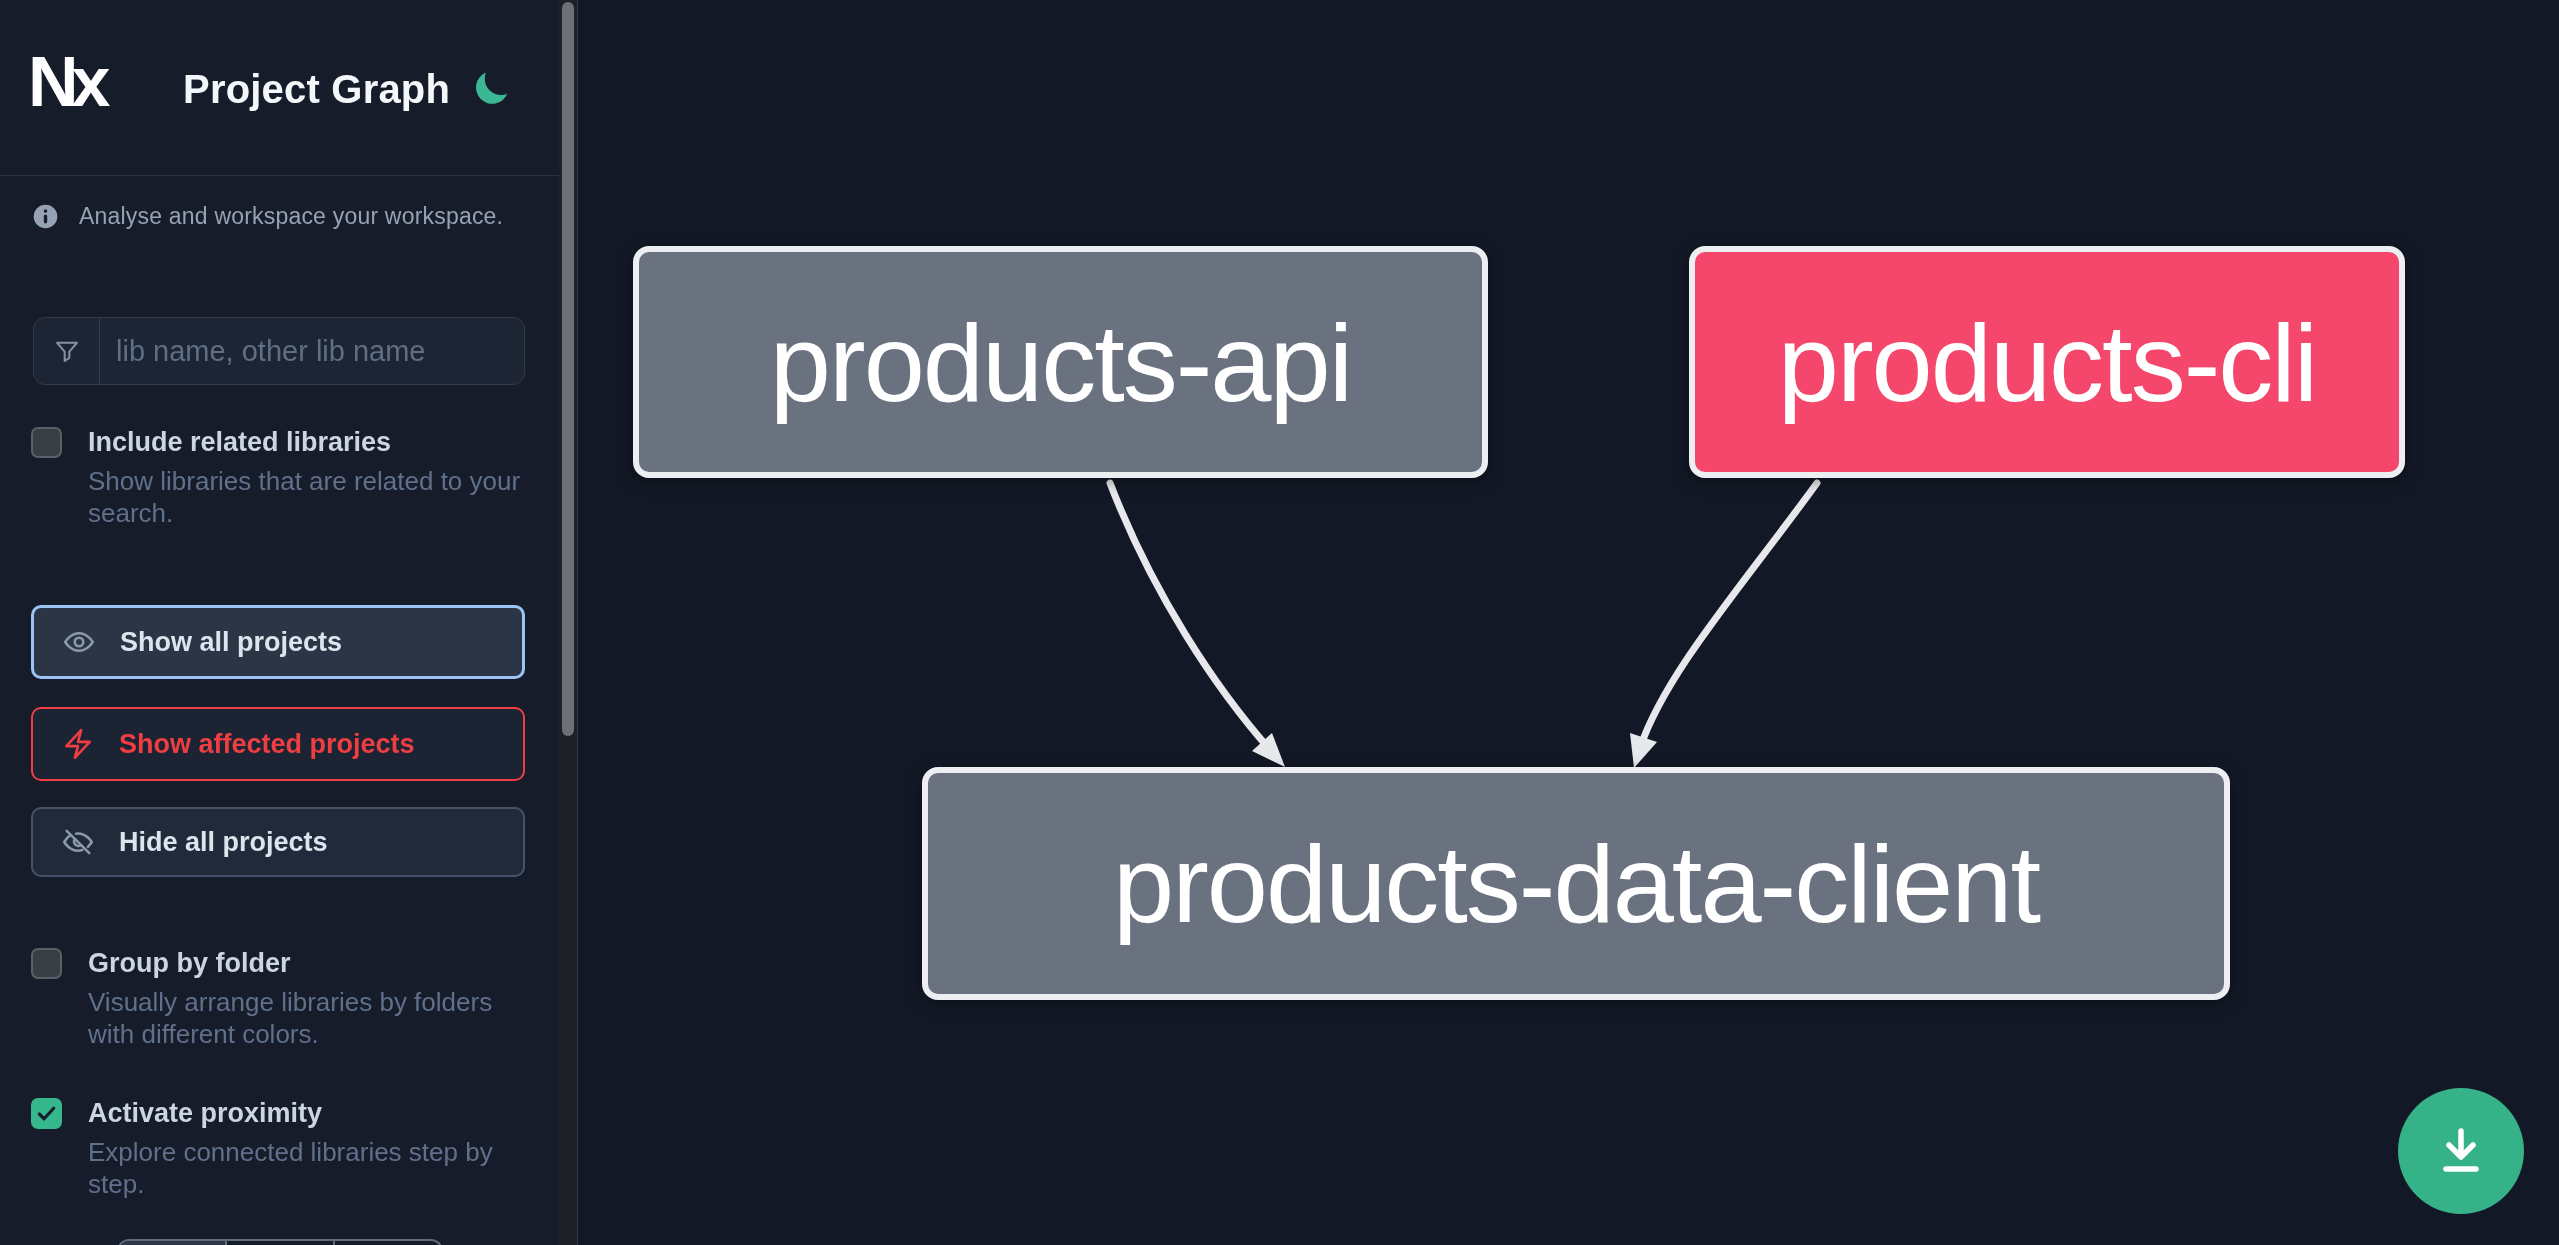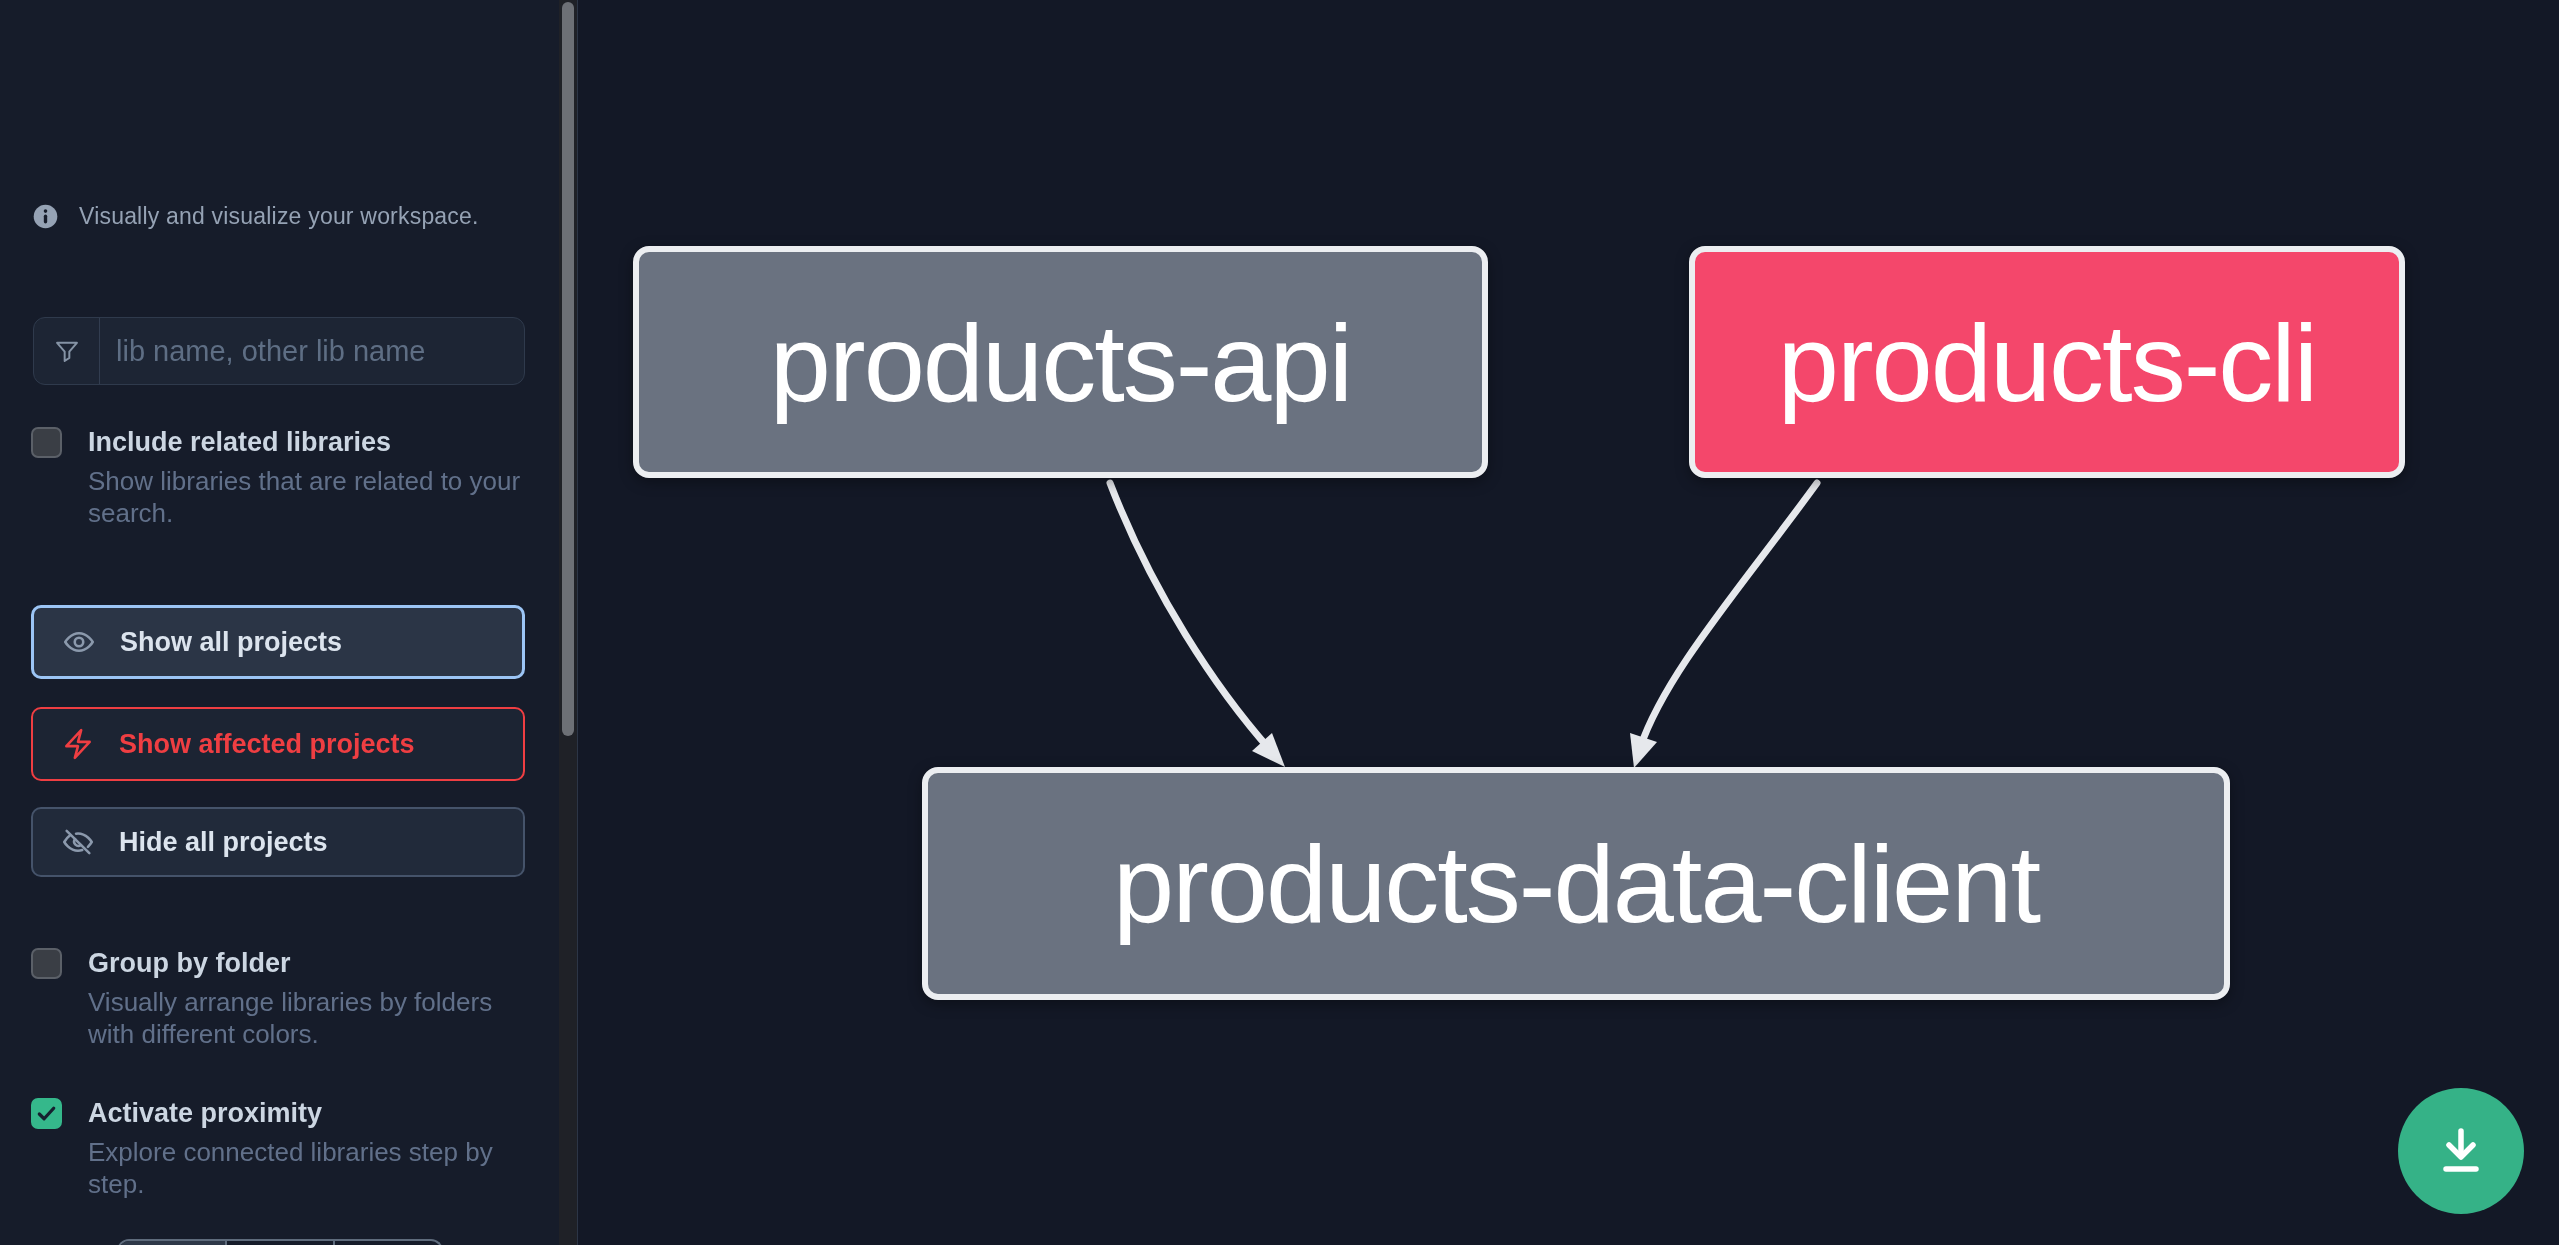--- a/index.html
+++ b/index.html
@@ -78,28 +78,37 @@
     background:#35b287;border:none;cursor:pointer;z-index:3;display:flex;align-items:center;justify-content:center;}
   .fab svg{width:64px;height:64px;stroke:#ffffff;stroke-width:5.5;fill:none;stroke-linecap:round;stroke-linejoin:round;}
 </style>
 </head>
 <body>
 
 <div id="root">
 
   <aside class="sidebar">
 
+    <header class="sb-header">
+      <div class="nx-logo"><span>Nx</span></div>
+      <h1 class="app-title">Project Graph</h1>
+      <button class="theme-toggle">
+        <svg class="moon" viewBox="0 0 24 24">
+          <path d="M21.75 15.5A9.72 9.72 0 0 1 18 16.25 9.75 9.75 0 0 1 8.25 6.5c0-1.33.27-2.6.75-3.75A9.75 9.75 0 1 0 21.75 15.5z"></path>
+        </svg>
+      </button>
+    </header>
 
     <div class="tagline">
       <svg class="info-icon" viewBox="0 0 24 24">
         <circle cx="12" cy="12" r="10.5" fill="#95a2b4"></circle>
         <circle cx="12" cy="7.2" r="1.6" fill="#161c2a"></circle>
         <rect x="10.5" y="10.2" width="3" height="8" rx="1.5" fill="#161c2a"></rect>
       </svg>
-      <span>Visually and visualize your workspace.</span>
+      <span>Analyse and workspace your workspace.</span>
     </div>
 
     <div class="search">
       <div class="funnel-wrap">
         <svg viewBox="0 0 24 24">
             <path d="M3.5 5h17l-6.5 7.5v5.5l-4 2.5v-8L3.5 5z"></path>
           </svg>
       </div>
       <input type="text" value="" placeholder="lib name, other lib name" style="">
     </div>

